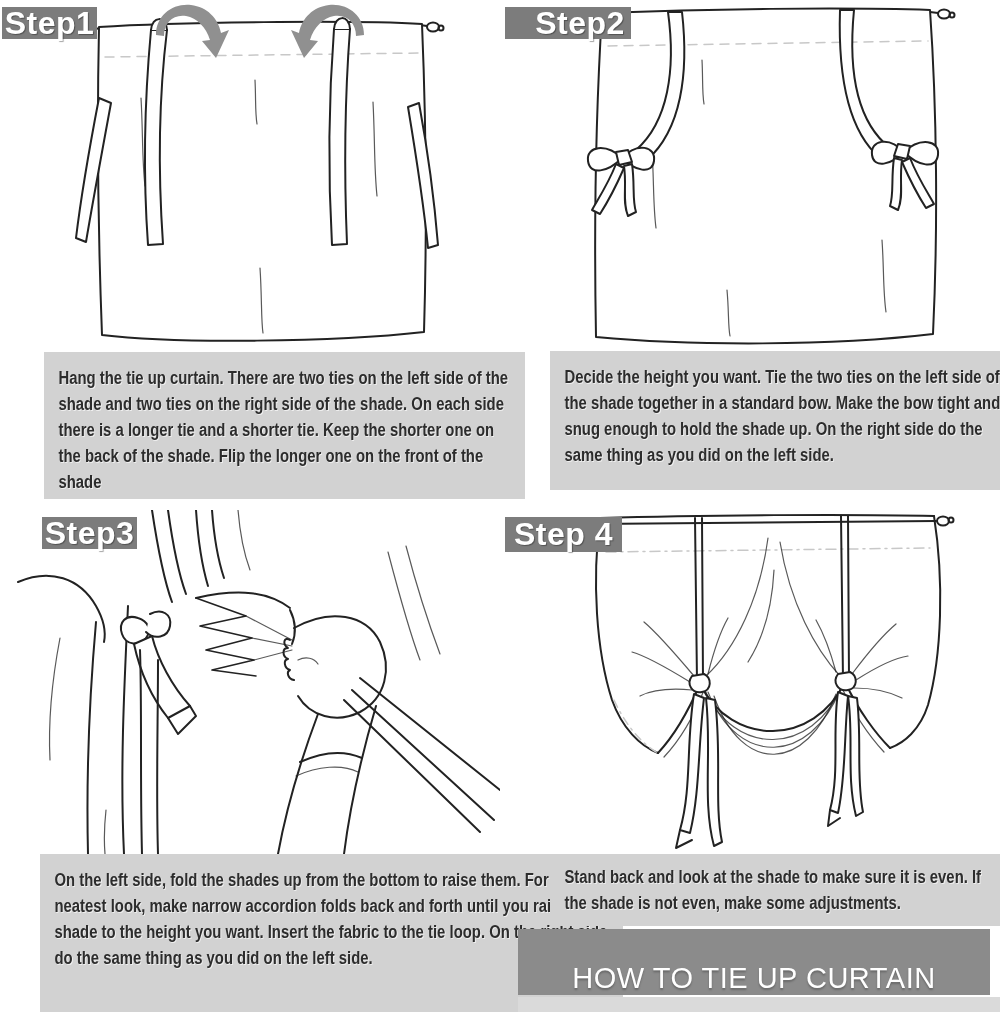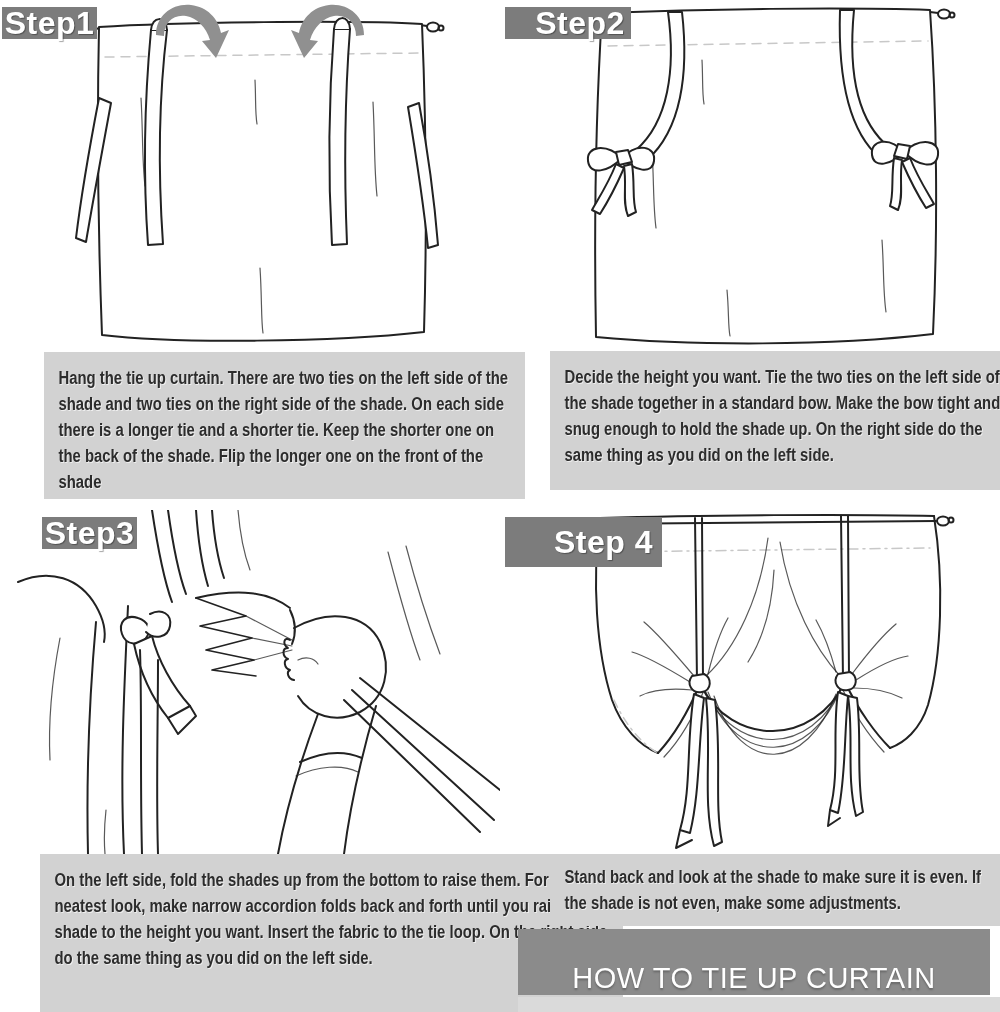--- a/index.html
+++ b/index.html
@@ -235,21 +235,21 @@
 
   <div class="step-label" style="left:2px;top:7px;width:95px;height:32px;">
     <span>Step1</span>
   </div>
   <div class="step-label" style="left:505px;top:7px;width:102px;height:32px;padding-left:24px;">
     <span>Step2</span>
   </div>
   <div class="step-label" style="left:2px;top:517px;width:95px;height:32px;margin-left:40px;">
     <span>Step3</span>
   </div>
-  <div class="step-label" style="left:505px;top:517px;width:117px;height:50px;padding-left:40px;">
+  <div class="step-label" style="left:505px;top:517px;width:117px;height:35px;">
     <span>Step 4</span>
   </div>
 
   <div class="desc-box" style="left:12px;top:352px;width:481px;height:147px;">
     <p class="inner">Hang the tie up curtain. There are two ties on the left side of the shade and two ties on the right side of the shade. On each side there is a longer tie and a shorter tie. Keep the shorter one on the back of the shade. Flip the longer one on the front of the shade</p>
   </div>
   <div class="desc-box" style="left:518px;top:351px;width:472px;height:139px;">
     <p class="inner">Decide the height you want.  Tie the two ties on the left side of the shade together in a standard bow. Make the bow tight and snug enough to hold the shade up. On the right side do the same thing as you did on the left side.</p>
   </div>
   <div class="desc-box" style="left:8px;top:854px;width:583px;height:158px;">

